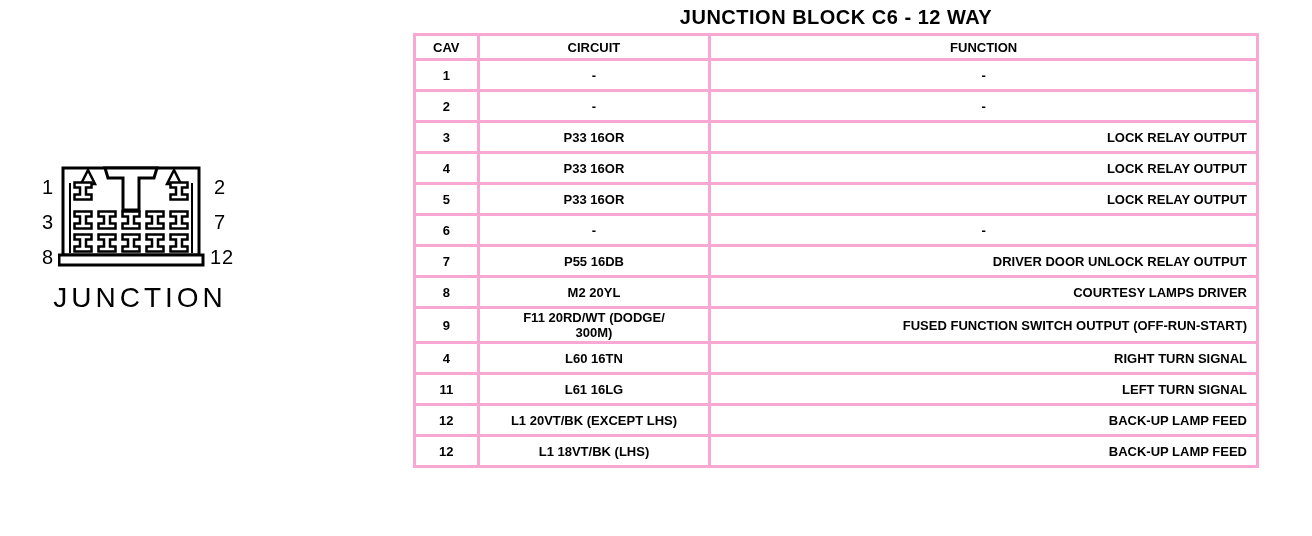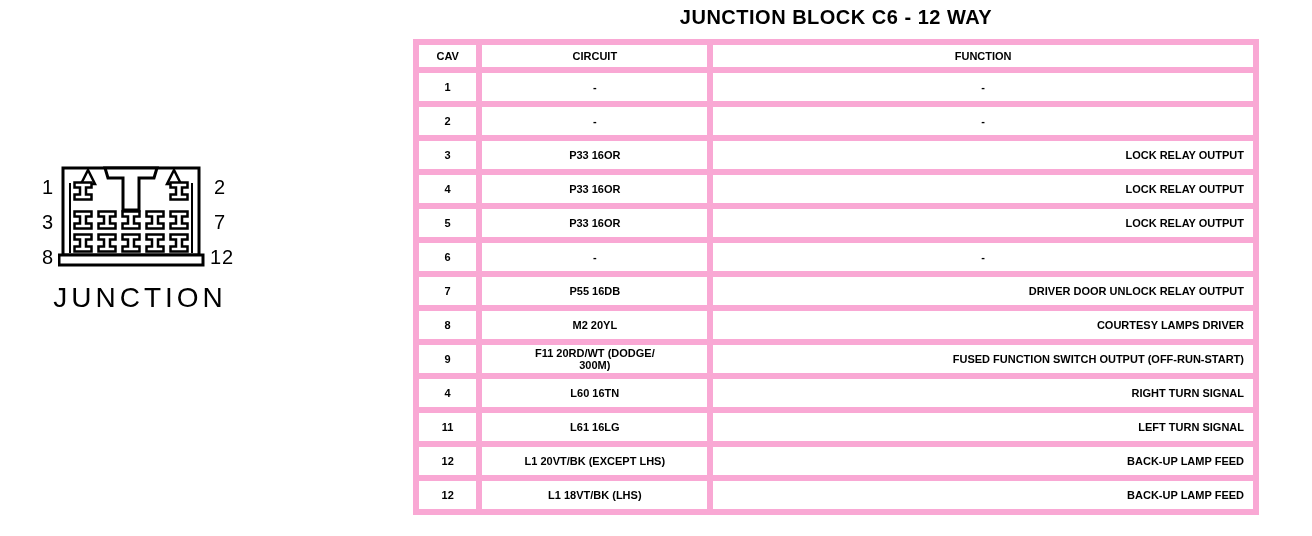--- a/index.html
+++ b/index.html
@@ -65,32 +65,32 @@
     left: 413px;
     top: 6px;
     width: 846px;
   }
   .doc-title {
     width: 100%;
     text-align: center;
     font-size: 20px;
     font-weight: 700;
     letter-spacing: 0.5px;
-    margin-bottom: 10px;
+    margin-bottom: 4px;
     white-space: nowrap;
   }
   table.pinout {
     border-collapse: collapse;
     width: 846px;
     table-layout: fixed;
   }
   .pinout th, .pinout td {
-    border: 6px solid #f9a8d4;
+    border: 3px solid #f9a8d4;
     font-weight: 700;
-    font-size: 11px;
+    font-size: 13px;
     padding: 1px 9px;
     vertical-align: middle;
   }
   .pinout th {
     height: 20px;
     text-align: center;
     padding: 1px 4px;
   }
   .pinout td { height: 26px; }
   .col-cav { width: 62px; }

